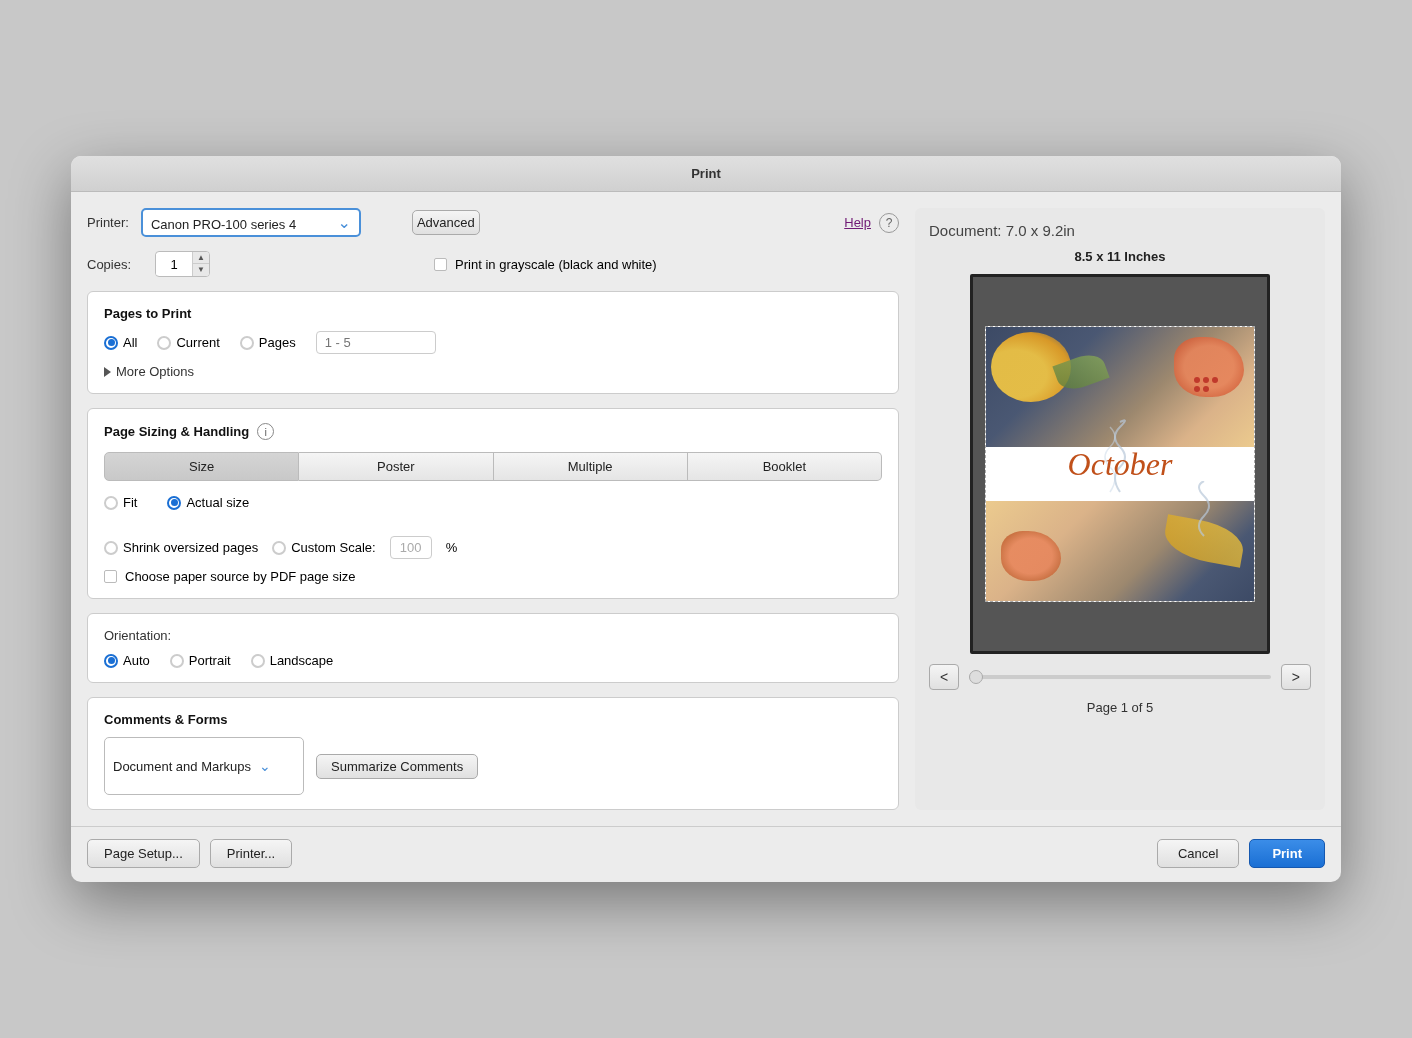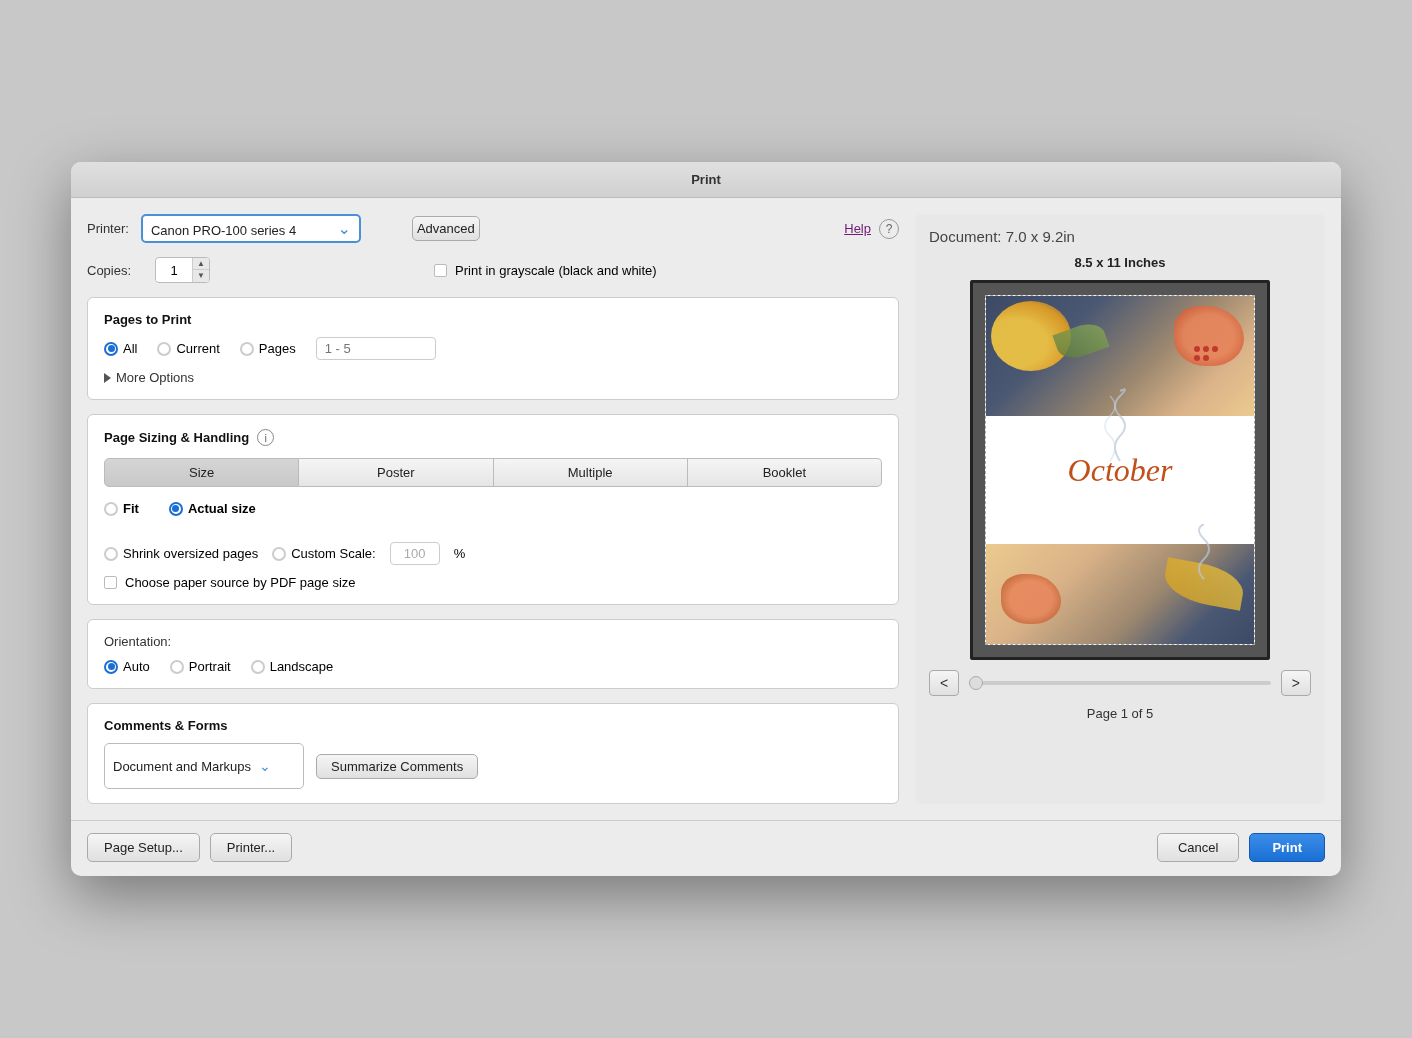--- a/index.html
+++ b/index.html
@@ -275,38 +275,37 @@
     .sizing-tab:last-child {
       border-radius: 0 5px 5px 0;
     }
     .sizing-tab + .sizing-tab {
       border-left: none;
     }
     .size-options-row {
       display: flex;
       gap: 30px;
       margin-bottom: 26px;
-      font-weight: bold;
     }
     .size-options-row2 {
       display: flex;
       align-items: center;
       gap: 14px;
       margin-bottom: 10px;
     }
     .size-options-row3 {
       display: flex;
       align-items: center;
       gap: 8px;
     }
     .custom-scale-input {
       border: 1px solid #ccc;
       border-radius: 4px;
       padding: 3px 6px;
-      width: 50px;
+      width: 42px;
       font-size: 13px;
       text-align: center;
       color: #aaa;
       background: white;
     }
     
     .orient-label {
       font-size: 13px;
       color: #333;
       margin-bottom: 10px;
@@ -320,21 +319,21 @@
       display: flex;
       align-items: center;
       gap: 12px;
     }
     .comments-select-wrap {
       display: flex;
       align-items: center;
       background: white;
       border: 1px solid #bbb;
       border-radius: 5px;
-      padding: 14px 8px;
+      padding: 20px 8px;
       min-width: 200px;
       font-size: 13px;
       color: #222;
       cursor: pointer;
     }
     .comments-dropdown-arrow {
       margin-left: 8px;
       color: #4a90d9;
       font-size: 14px;
     }
@@ -401,21 +400,21 @@
       background: #555;
       border: 3px solid #222;
       border-radius: 2px;
       display: flex;
       align-items: center;
       justify-content: center;
       position: relative;
     }
     .preview-inner {
       width: 270px;
-      height: 350px;
+      height: 276px;
       background: white;
       position: relative;
       overflow: hidden;
       border: 1px dashed #aaa;
     }
     
     .preview-artwork {
       width: 100%;
       height: 100%;
       position: relative;

